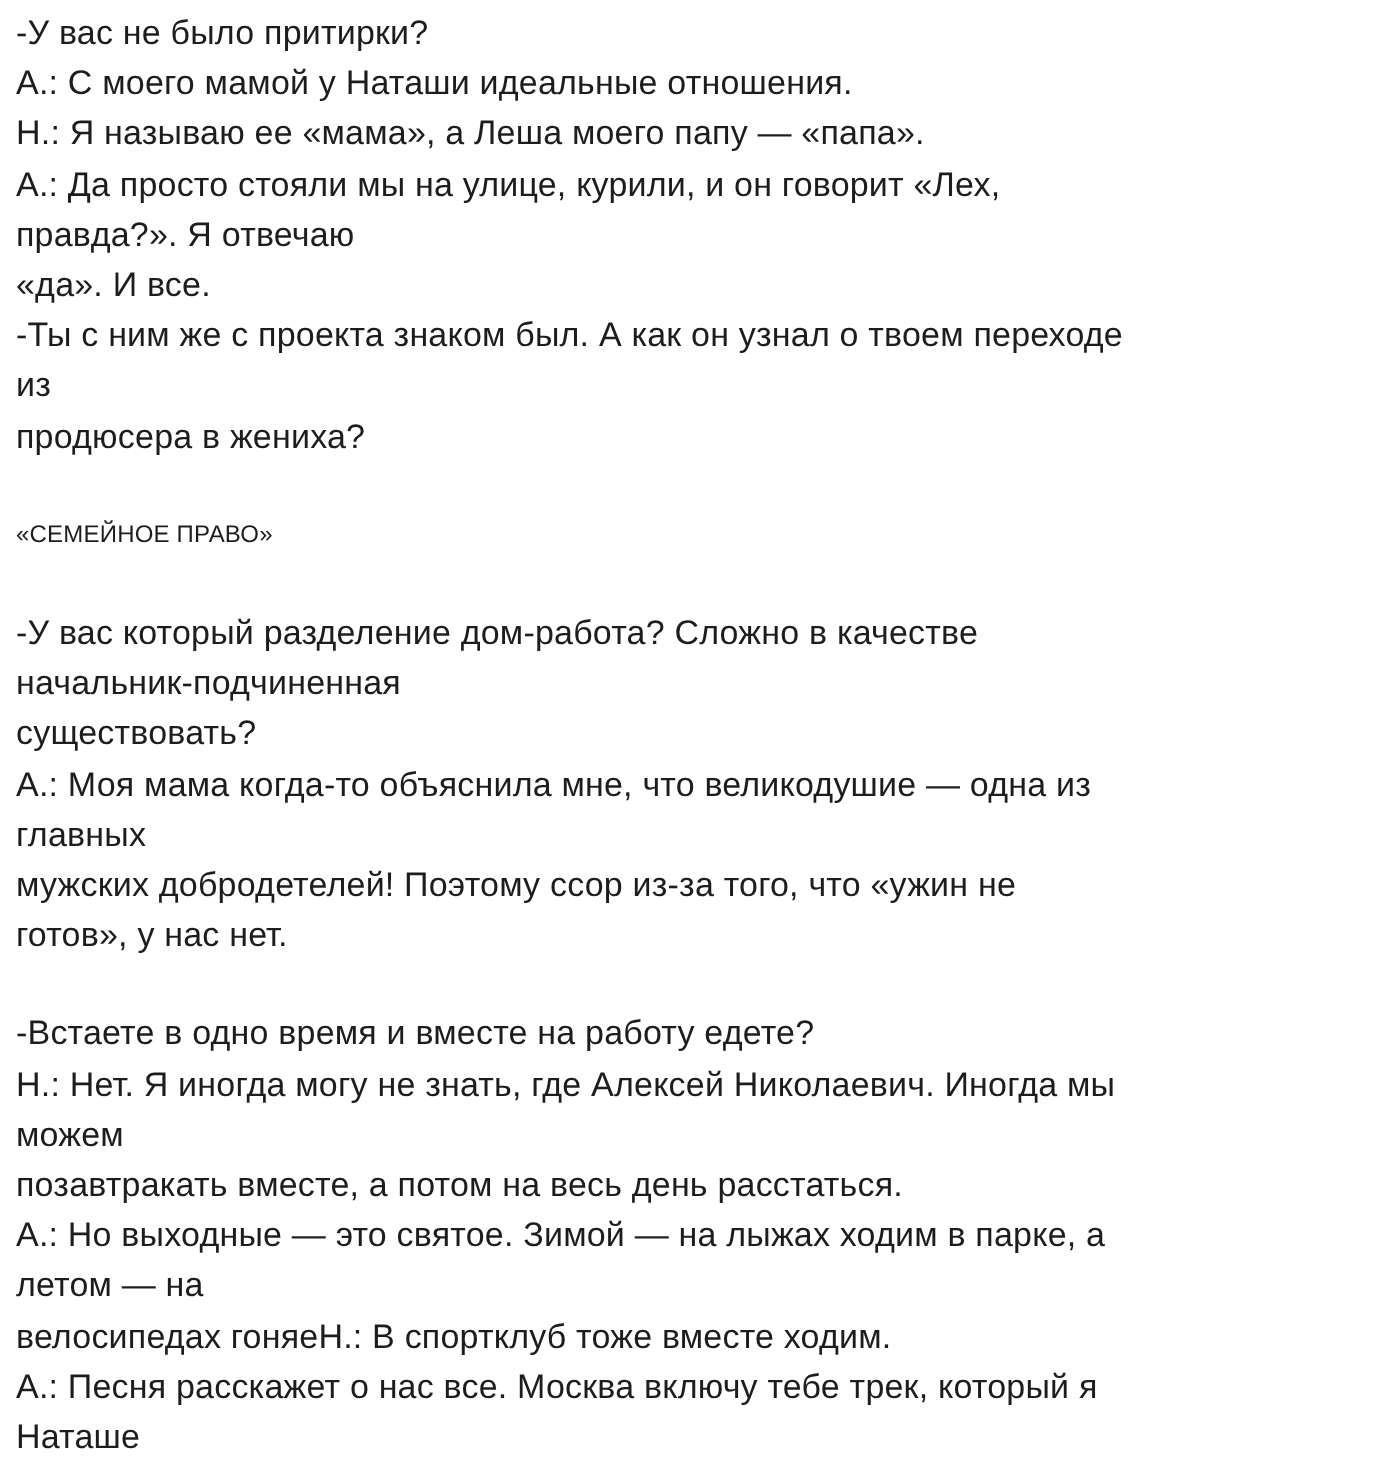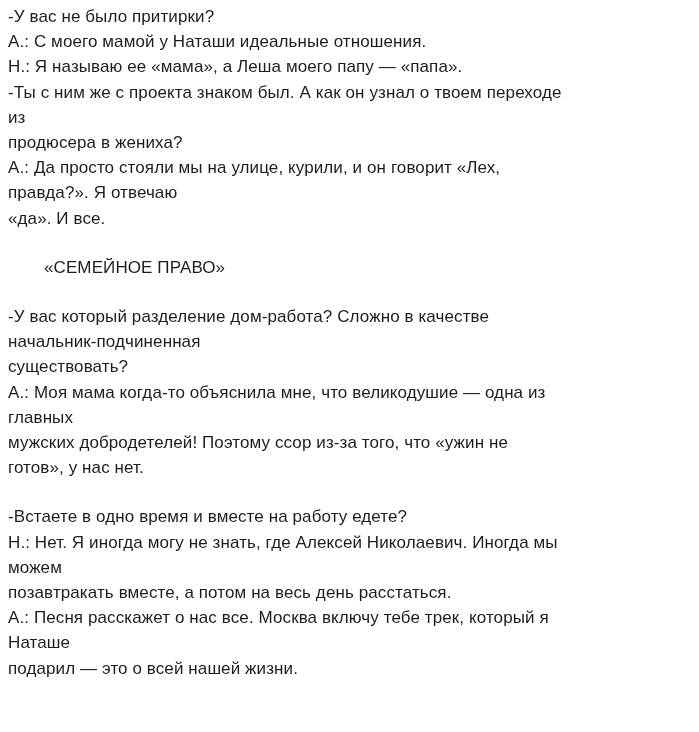--- a/index.html
+++ b/index.html
@@ -21,45 +21,46 @@
     line-height: 25.2px;
     color: #1d1d1d;
     letter-spacing: 0.1px;
   }
   .block {
     margin: 0;
     white-space: pre-line;   
     font-weight: 400;
   }
   .heading {
-    font-size: 17px;
+    font-size: 12px;
     text-transform: none;    
-    margin-left: 36px;
   }
   .gap-top {
     margin-top: 24px;
   }
   .gap-bottom {
     margin-bottom: 24px;
   }
 </style>
 </head>
 <body>
 
 <div class="article">
   <p class="block">-У вас не было притирки?</p>
   <p class="block">А.: С моего мамой у Наташи идеальные отношения.</p>
   <p class="block">Н.: Я называю ее «мама», а Леша моего папу — «папа».</p>
+  <p class="block">А.: Да просто стояли мы на улице, курили, и он говорит «Лех, правда?». Я отвечаю
+«да». И все.</p>
   <p class="block">-Ты с ним же с проекта знаком был. А как он узнал о твоем переходе из
 продюсера в жениха?</p>
-  <p class="block">А.: Да просто стояли мы на улице, курили, и он говорит «Лех, правда?». Я отвечаю
-«да». И все.</p>
   <p class="block heading gap-top gap-bottom">«СЕМЕЙНОЕ ПРАВО»</p>
   <p class="block">-У вас который разделение дом-работа? Сложно в качестве начальник-подчиненная
 существовать?</p>
   <p class="block">А.: Моя мама когда-то объяснила мне, что великодушие — одна из главных
 мужских добродетелей! Поэтому ссор из-за того, что «ужин не готов», у нас нет.</p>
   <p class="block gap-top">-Встаете в одно время и вместе на работу едете?</p>
   <p class="block">Н.: Нет. Я иногда могу не знать, где Алексей Николаевич. Иногда мы можем
 позавтракать вместе, а потом на весь день расстаться.</p>
+  <p class="block">А.: Но выходные — это святое. Зимой — на лыжах ходим в парке, а летом — на
+велосипедах гоняеН.: В спортклуб тоже вместе ходим.</p>
   <p class="block">А.: Песня расскажет о нас все. Москва включу тебе трек, который я Наташе
 подарил — это о всей нашей жизни.</p>
 </div>
 
 </body></html>

